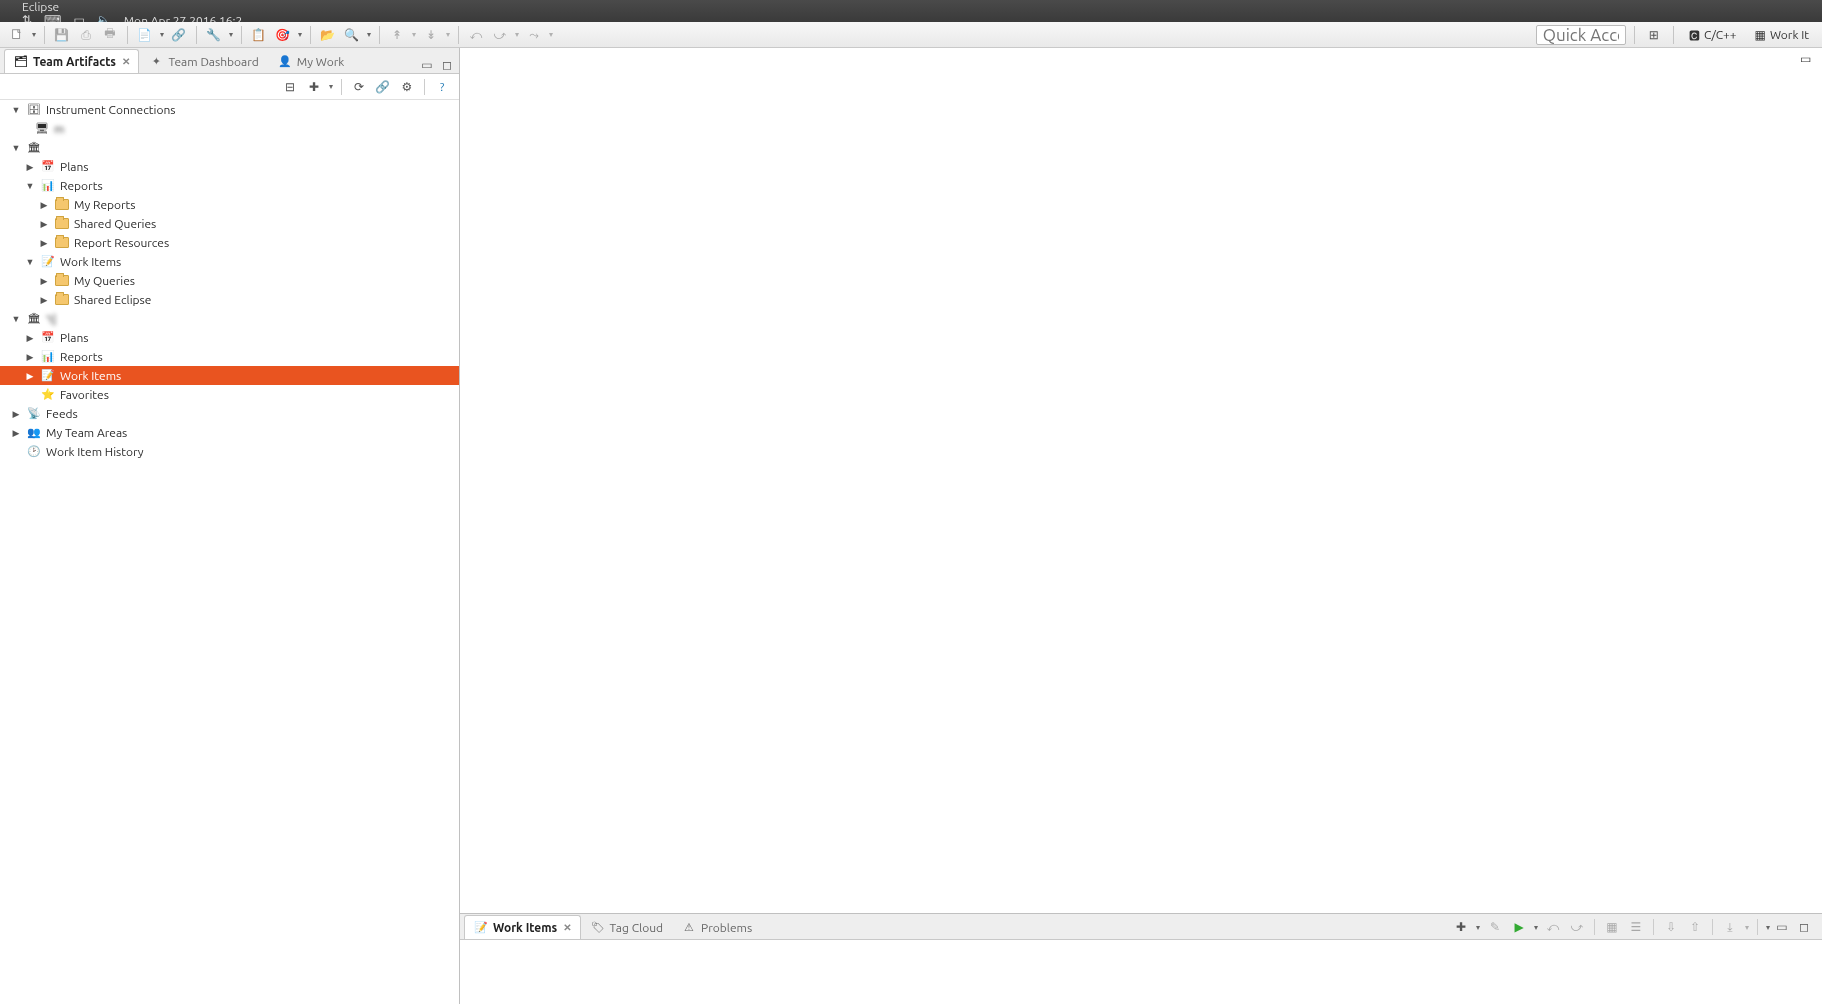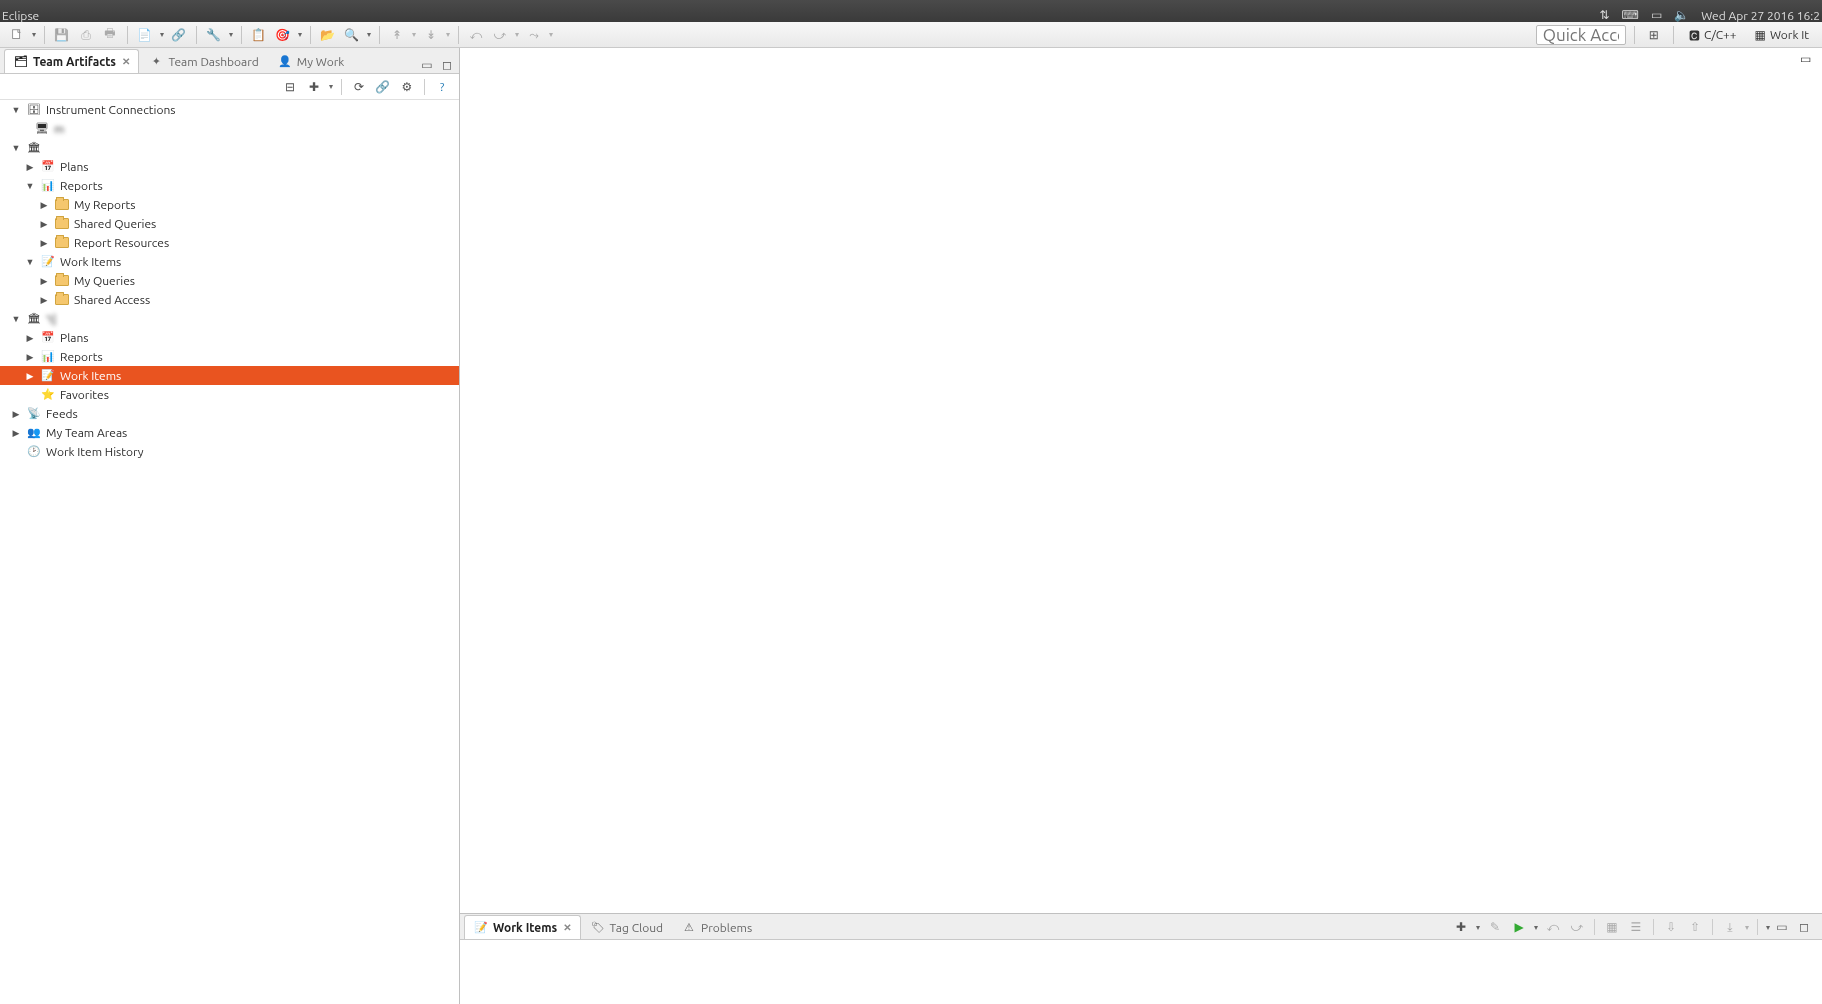--- a/index.html
+++ b/index.html
@@ -1,20 +1,20 @@
 <!DOCTYPE html>
 <html><head>
 <meta charset="utf-8">
 <style>
 * { margin: 0; padding: 0; box-sizing: border-box; font-family: "Ubuntu", "Segoe UI", Arial, sans-serif; font-size: 12px; }
 html, body { width: 100%; height: 100%; overflow: hidden; }
 body { display: flex; flex-direction: column; background: #fff; color: #2b2b2b; }
 
 
-.osbar { height: 22px; background: linear-gradient(#4a4a4a,#3a3a3a); color: #ddd; display: flex; align-items: flex-end; justify-content: space-between; padding: 0 2px; font-size: 11px; }
+.osbar { height: 22px; background: linear-gradient(#4a4a4a,#3a3a3a); color: #ddd; display: flex; align-items: flex-start; justify-content: space-between; padding: 0 22px; font-size: 11px; flex-direction: column; }
 .osbar .left { display:flex; gap:10px; }
 .osbar .right { display:flex; gap:12px; align-items:center; }
 
 
 .toolbar { height: 26px; background: linear-gradient(#f7f7f7,#e9e9e9); border-bottom: 1px solid #c9c9c9; display:flex; align-items:center; padding: 0 6px; gap:2px; }
 .tbtn { width:22px; height:22px; display:flex; align-items:center; justify-content:center; border-radius:2px; color:#555; }
 .tdrop { width:8px; font-size:8px; color:#666; display:flex; align-items:center; justify-content:center; }
 .tsep { width:1px; height:18px; background:#c5c5c5; margin:0 4px; }
 .toolbar-right { margin-left:auto; display:flex; align-items:center; gap:4px; }
 .quick-access { width:90px; height:20px; border:1px solid #bbb; border-radius:2px; padding:0 6px; color:#888; background:#fff; font-size:17px; }
@@ -67,21 +67,21 @@
 
 <div class="osbar">
   <div class="left">
     <span>Eclipse</span>
   </div>
   <div class="right">
     <span>⇅</span>
     <span>⌨</span>
     <span>▭</span>
     <span>🔈</span>
-    <span>Wed Apr 27 2016 16:2</span>
+    <span>Mon Apr 27 2016 16:2</span>
   </div>
 </div>
 
 <div class="toolbar">
   <div class="tbtn">
       <svg class="ic" viewBox="0 0 16 16">
         <rect x="3" y="2" width="8" height="10" fill="#fff" stroke="#888"></rect>
         <path d="M9 2v3h3" fill="none" stroke="#888"></path>
       </svg>
     </div>
@@ -224,21 +224,21 @@
         <span class="ticon">
             <span class="folder"></span>
           </span>
         <span>My Queries</span>
       </div>
       <div class="tree-row" style="padding-left:38px">
         <span class="twisty">▶</span>
         <span class="ticon">
             <span class="folder"></span>
           </span>
-        <span>Shared Access</span>
+        <span>Shared Eclipse</span>
       </div>
 
       <div class="tree-row" style="padding-left:10px">
         <span class="twisty">▼</span>
         <span class="ticon">🏛</span>
         <span style="filter:blur(2px);min-width:280px;display:inline-block;">ר]</span>
       </div>
       <div class="tree-row" style="padding-left:24px">
         <span class="twisty">▶</span>
         <span class="ticon">📅</span>

